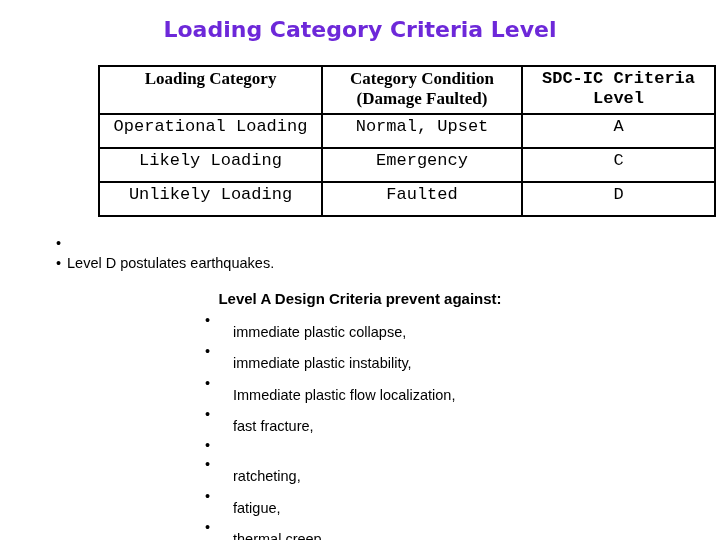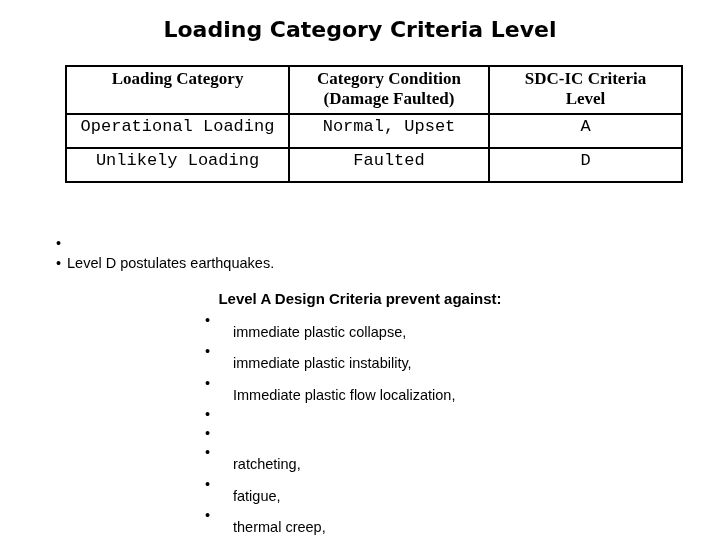--- a/index.html
+++ b/index.html
@@ -23,37 +23,38 @@
     position: absolute;
     left: 0;
     top: 17px;
     width: 720px;
     text-align: center;
     font-family: "DejaVu Sans", sans-serif;
     font-weight: bold;
     font-size: 22px;
     line-height: 26px;
     letter-spacing: 0px;
-    color: #000000;
+    color: #6d28d9;
     white-space: nowrap;
   }
 
   
   .criteria-table-wrap {
     position: absolute;
     left: 65px;
     top: 65px;
     width: 586px;
   }
   table.criteria-table {
     border-collapse: collapse;
     table-layout: fixed;
     width: 586px;
     font-family: "Liberation Serif", serif;
     color: #000000;
+    margin-left: 33px;
   }
   table.criteria-table td,
   table.criteria-table th {
     border: 2px solid #000000;
     text-align: center;
     vertical-align: top;
     padding: 2px 4px 0 4px;
     font-size: 17px;
     line-height: 20px;
   }
@@ -61,21 +62,21 @@
     font-weight: bold;
     height: 44px;
   }
   table.criteria-table td {
     font-weight: normal;
     height: 30px;
     font-family: Liberation Mono, monospace;
   }
   .col-a { width: 213px; }
   .col-b { width: 190px; }
-  .col-c { width: 183px; }
+  .col-c { width: 183px; font-family: Liberation Mono, monospace; }
 
   
   .note-list {
     position: absolute;
     left: 50px;
     top: 233px;
     width: 640px;
   }
   .note-item {
     display: flex;
@@ -155,20 +156,25 @@
         </th>
       </tr>
     </thead>
     <tbody>
       <tr>
         <td>Operational Loading</td>
         <td>Normal, Upset</td>
         <td>A</td>
       </tr>
       <tr>
+        <td>Likely Loading</td>
+        <td>Emergency</td>
+        <td>C</td>
+      </tr>
+      <tr>
         <td>Unlikely Loading</td>
         <td>Faulted</td>
         <td>D</td>
       </tr>
     </tbody>
   </table>
 </div>
 
 <div class="note-list">
   <div class="note-item">
@@ -190,20 +196,21 @@
     <div class="criteria-item">
       <span class="criteria-bullet">•</span>
       <span class="criteria-text">immediate plastic instability,</span>
     </div>
     <div class="criteria-item">
       <span class="criteria-bullet">•</span>
       <span class="criteria-text">Immediate plastic flow localization,</span>
     </div>
     <div class="criteria-item">
       <span class="criteria-bullet">•</span>
+      <span class="criteria-text">fast fracture,</span>
     </div>
     <div class="criteria-item">
       <span class="criteria-bullet">•</span>
     </div>
     <div class="criteria-item">
       <span class="criteria-bullet">•</span>
       <span class="criteria-text">ratcheting,</span>
     </div>
     <div class="criteria-item">
       <span class="criteria-bullet">•</span>

